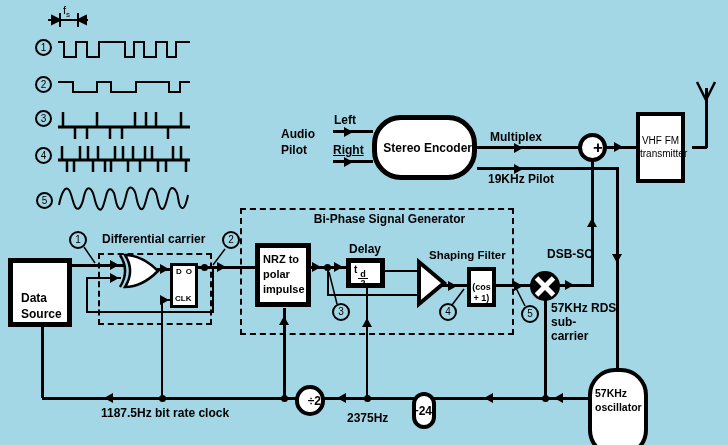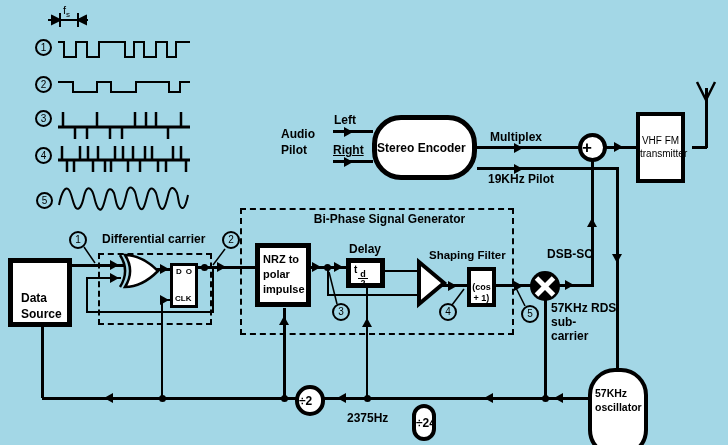--- a/index.html
+++ b/index.html
@@ -12,21 +12,21 @@
   .lbl{position:absolute;font-weight:bold;font-size:12px;line-height:14px;white-space:nowrap;}
   .dot{position:absolute;width:7px;height:7px;background:#000;border-radius:50%;}
   .ar{position:absolute;width:0;height:0;}
   .ar-r{border-top:5px solid transparent;border-bottom:5px solid transparent;border-left:9px solid #000;}
   .ar-l{border-top:5px solid transparent;border-bottom:5px solid transparent;border-right:9px solid #000;}
   .ar-u{border-left:5px solid transparent;border-right:5px solid transparent;border-bottom:9px solid #000;}
   .ar-d{border-left:5px solid transparent;border-right:5px solid transparent;border-top:9px solid #000;}
   .numc{position:absolute;width:18px;height:18px;border:2px solid #000;border-radius:50%;background:#A3D7E6;box-sizing:border-box;display:flex;align-items:center;justify-content:center;font-size:10px;line-height:10px;}
   .wnum{background:transparent;width:17px;height:17px;}
   .circle{position:absolute;border-radius:50%;box-sizing:border-box;}
-  .cflex{display:flex;align-items:center;justify-content:flex-start;border-radius:29px;}
+  .cflex{display:flex;align-items:center;justify-content:flex-end;border-radius:29px;}
   svg{position:absolute;left:0;top:0;pointer-events:none;}
   .ffrow{display:flex;justify-content:space-between;padding:2px 3px 0 3px;font-size:8px;font-weight:bold;line-height:8px;}
   .ffclk{position:absolute;bottom:2px;left:2px;font-size:8px;font-weight:bold;line-height:8px;}
   .frac{display:inline-flex;flex-direction:column;align-items:center;font-size:9px;line-height:8px;font-weight:bold;margin-left:1px;vertical-align:-4px;}
   .fnum{border-bottom:1px solid #000;padding:0 2px;}
 </style>
 </head>
 <body>
 
 <div id="stage">
@@ -215,21 +215,21 @@
 
   <div class="circle" style="left:530px;top:271px;width:30px;height:30px;background:#000;overflow:hidden;">
     <div style="position:absolute;left:3px;top:12.5px;width:24px;height:5px;background:#fff;transform:rotate(45deg);"></div>
     <div style="position:absolute;left:3px;top:12.5px;width:24px;height:5px;background:#fff;transform:rotate(-45deg);"></div>
   </div>
 
   <div class="box cflex" style="left:295px;top:385px;width:30px;height:31px;display:flex;">
     <span style="font-size:12px;font-weight:bold;">÷2</span>
   </div>
 
-  <div class="box cflex" style="left:412px;top:404px;width:24px;height:37px;display:flex;">
+  <div class="box cflex" style="left:412px;top:392px;width:24px;height:37px;display:flex;">
     <span style="font-size:12px;font-weight:bold;">÷24</span>
   </div>
 
   <div class="box" style="left:588px;top:368px;width:60px;height:89px;border-radius:27px;">
     <div style="font-size:10.5px;font-weight:bold;line-height:14px;padding:14px 0 0 3px;">
       <div>57KHz</div>
       <div>oscillator</div>
     </div>
   </div>
 
@@ -241,20 +241,21 @@
   <div class="lbl" style="left:333px;top:143px;text-decoration:underline;">Right</div>
   <div class="lbl" style="left:490px;top:130px;">Multiplex</div>
   <div class="lbl" style="left:488px;top:172px;">19KHz Pilot</div>
   <div class="lbl" style="left:547px;top:247px;">DSB-SC</div>
   <div class="lbl" style="left:551px;top:301px;">
     <div>57KHz RDS</div>
     <div>sub-</div>
     <div>carrier</div>
   </div>
   <div class="lbl" style="left:347px;top:411px;">2375Hz</div>
+  <div class="lbl" style="left:101px;top:406px;">1187.5Hz bit rate clock</div>
 
   <div class="dot" style="left:201px;top:264px;"></div>
   <div class="dot" style="left:324px;top:264px;"></div>
   <div class="dot" style="left:159px;top:395px;"></div>
   <div class="dot" style="left:281px;top:395px;"></div>
   <div class="dot" style="left:364px;top:395px;"></div>
   <div class="dot" style="left:542px;top:395px;"></div>
 
   <div class="ar ar-r" style="left:110px;top:260px;"></div>
   <div class="ar ar-r" style="left:110px;top:273px;"></div>

